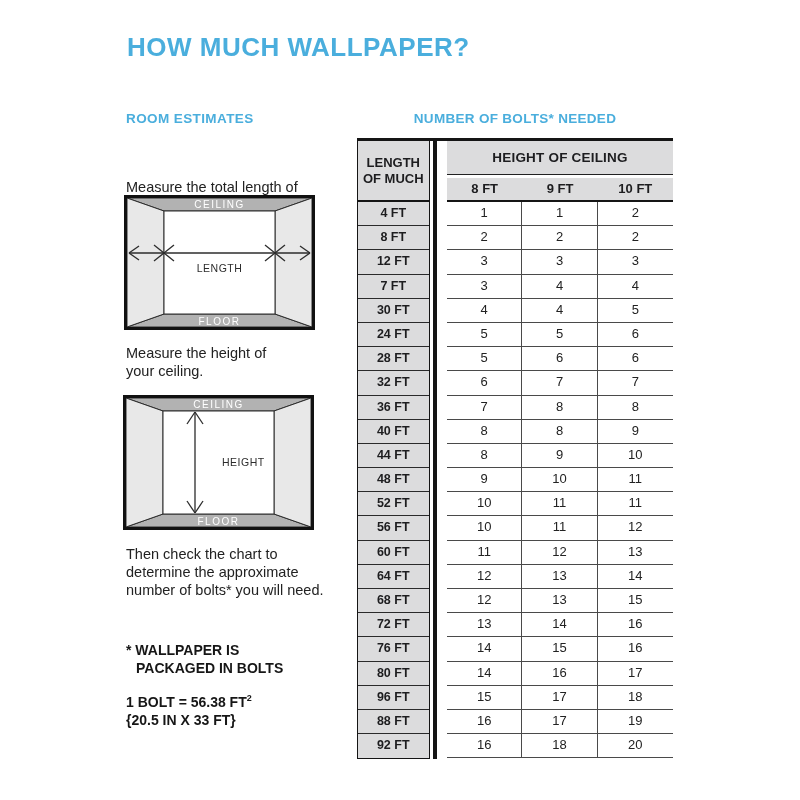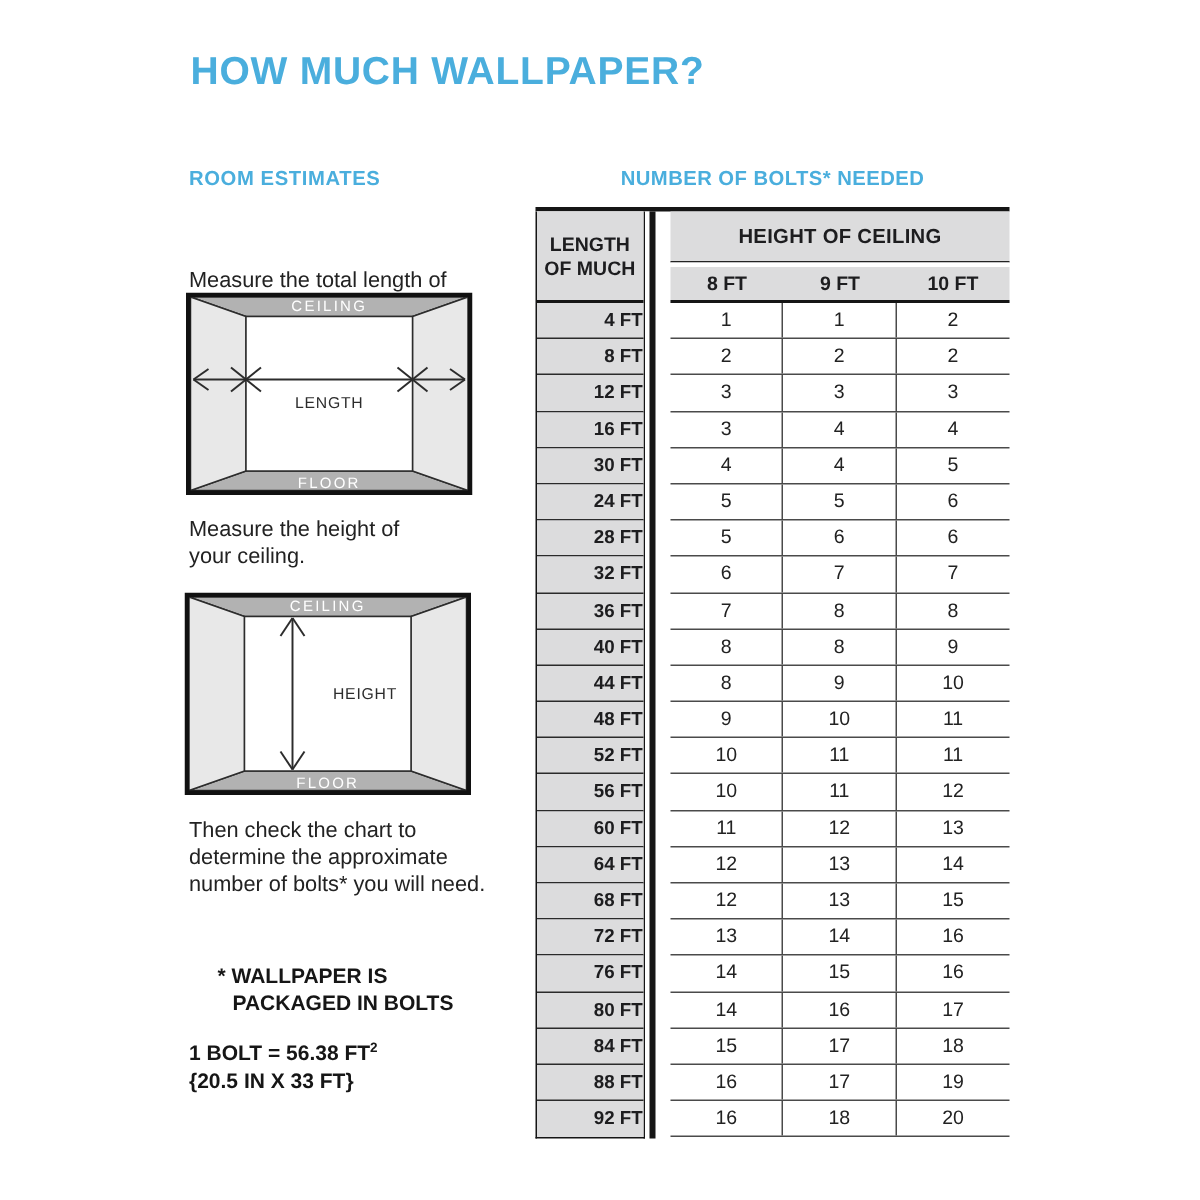--- a/index.html
+++ b/index.html
@@ -23,21 +23,21 @@
 
   .t-title { position: absolute; left: 357px; top: 111px; width: 316px; text-align: center;
     font-size: 13.5px; font-weight: bold; letter-spacing: .3px; color: var(--accent, #4aaedd); }
   .t-grid { position: absolute; left: 357px; top: 138px; width: 316px; display: flex;
     border-top: 3px solid #151515; }
   .t-left { width: 72.5px; border: 1.5px solid #151515; border-top: none; background: #fff; }
   .t-corner { height: 61px; background: var(--cellgray, #dcdcdd); border-bottom: 2px solid #151515;
     display: flex; flex-direction: column; justify-content: center; align-items: center;
     font-weight: bold; font-size: 13px; line-height: 16px; }
   .tlab { height: 24.2px; background: var(--cellgray, #dcdcdd); border-bottom: 1.5px solid #2a2a2a;
-    font-weight: bold; font-size: 12.5px; text-align: right; line-height: 22.5px; }
+    font-weight: bold; font-size: 12.5px; text-align: center; line-height: 22.5px; }
   .tlab:last-child { border-bottom: none; }
   .t-gap { width: 3px; background: #fff; }
   .t-bar { width: 4.5px; background: #151515; }
   .t-data { width: 236px; padding-left: 10px; }
   .t-group { height: 34px; background: var(--cellgray, #dcdcdd); border-bottom: 1.5px solid #222;
     display: flex; align-items: center; justify-content: center; font-weight: bold; font-size: 13.5px;
     letter-spacing: .2px; }
   .t-gaph { height: 3px; background: #fff; }
   .t-subs { height: 24px; background: var(--cellgray, #dcdcdd); border-bottom: 2px solid #151515;
     display: flex; }
@@ -107,21 +107,21 @@
     <text class="svg-label" x="95.5" y="130" font-size="10" fill="#ffffff" letter-spacing="1.5" text-anchor="middle">FLOOR</text>
     <text class="svg-label" x="99" y="71" font-size="10.5" fill="#2c2c2c" letter-spacing=".5" text-anchor="start">HEIGHT</text>
   </svg>
 
   <div class="para" style="left:126px; top:545px;">
     <div>Then check the chart to</div>
     <div>determine the approximate</div>
     <div>number of bolts* you will need.</div>
   </div>
 
-  <div class="bold-note" style="left:126px; top:641px;margin-left:19px;">
+  <div class="bold-note" style="left:126px; top:641px;">
     <div>* WALLPAPER IS</div>
     <div class="indent">PACKAGED IN BOLTS</div>
   </div>
 
   <div class="bold-note" style="left:126px; top:689px;">
     <div><span>1 BOLT = 56.38 FT</span><sup>2</sup></div>
     <div>{20.5 IN X 33 FT}</div>
   </div>
 
   <div class="t-title">NUMBER OF BOLTS* NEEDED</div>
@@ -129,38 +129,38 @@
   <div class="t-grid">
     <div class="t-left">
       <div class="t-corner">
         <div>LENGTH</div>
         <div>OF MUCH</div>
       </div>
       <div>
           <div class="tlab">4 FT</div>
           <div class="tlab">8 FT</div>
           <div class="tlab">12 FT</div>
-          <div class="tlab">16 FT</div>
+          <div class="tlab">7 FT</div>
           <div class="tlab">30 FT</div>
           <div class="tlab">24 FT</div>
           <div class="tlab">28 FT</div>
           <div class="tlab">32 FT</div>
           <div class="tlab">36 FT</div>
           <div class="tlab">40 FT</div>
           <div class="tlab">44 FT</div>
           <div class="tlab">48 FT</div>
           <div class="tlab">52 FT</div>
           <div class="tlab">56 FT</div>
           <div class="tlab">60 FT</div>
           <div class="tlab">64 FT</div>
           <div class="tlab">68 FT</div>
           <div class="tlab">72 FT</div>
           <div class="tlab">76 FT</div>
           <div class="tlab">80 FT</div>
-          <div class="tlab">84 FT</div>
+          <div class="tlab">96 FT</div>
           <div class="tlab">88 FT</div>
           <div class="tlab">92 FT</div>
         </div>
     </div>
     <div class="t-gap"></div>
     <div class="t-bar"></div>
     <div class="t-data">
       <div class="t-group">HEIGHT OF CEILING</div>
       <div class="t-gaph"></div>
       <div class="t-subs">

